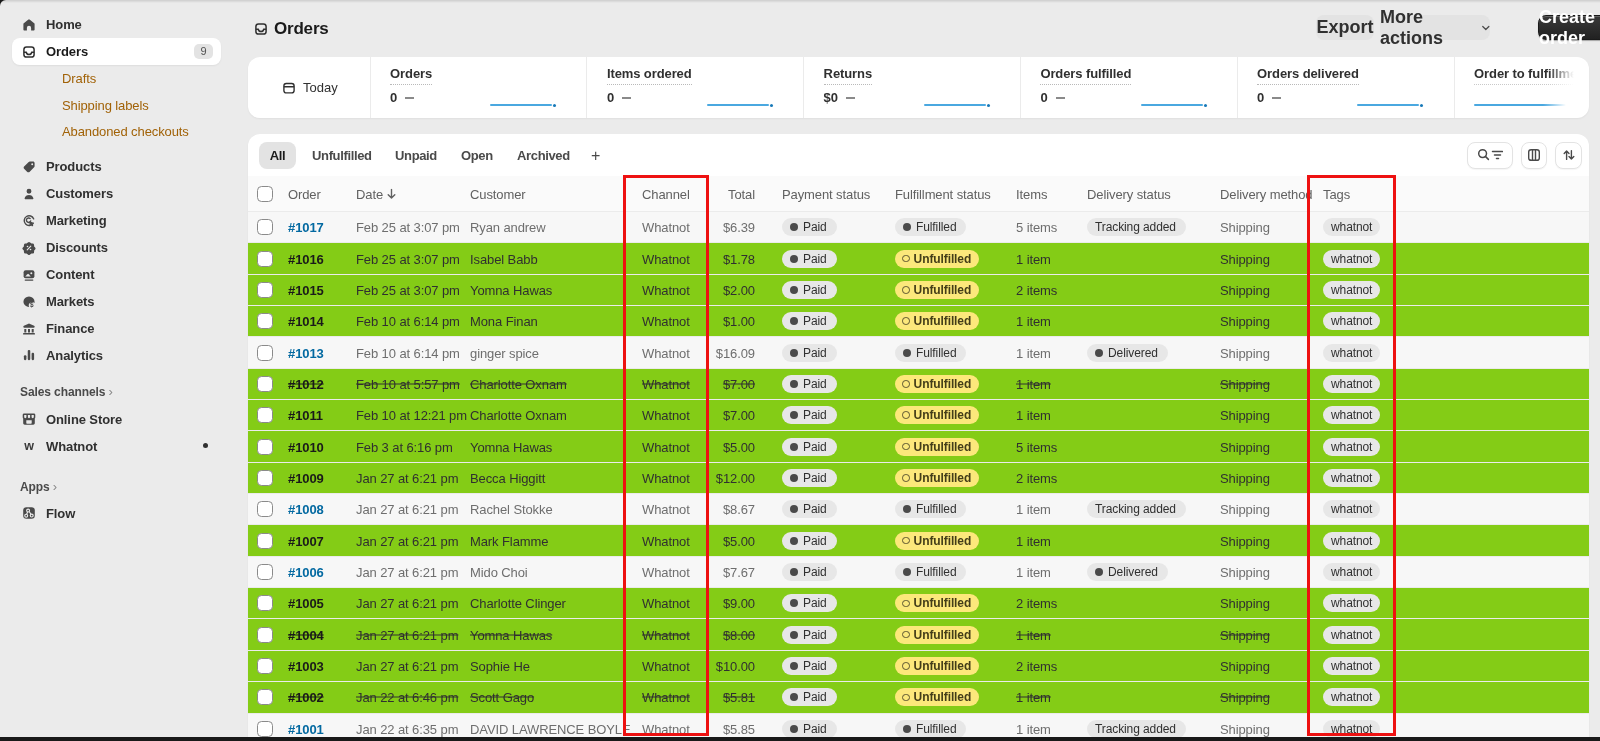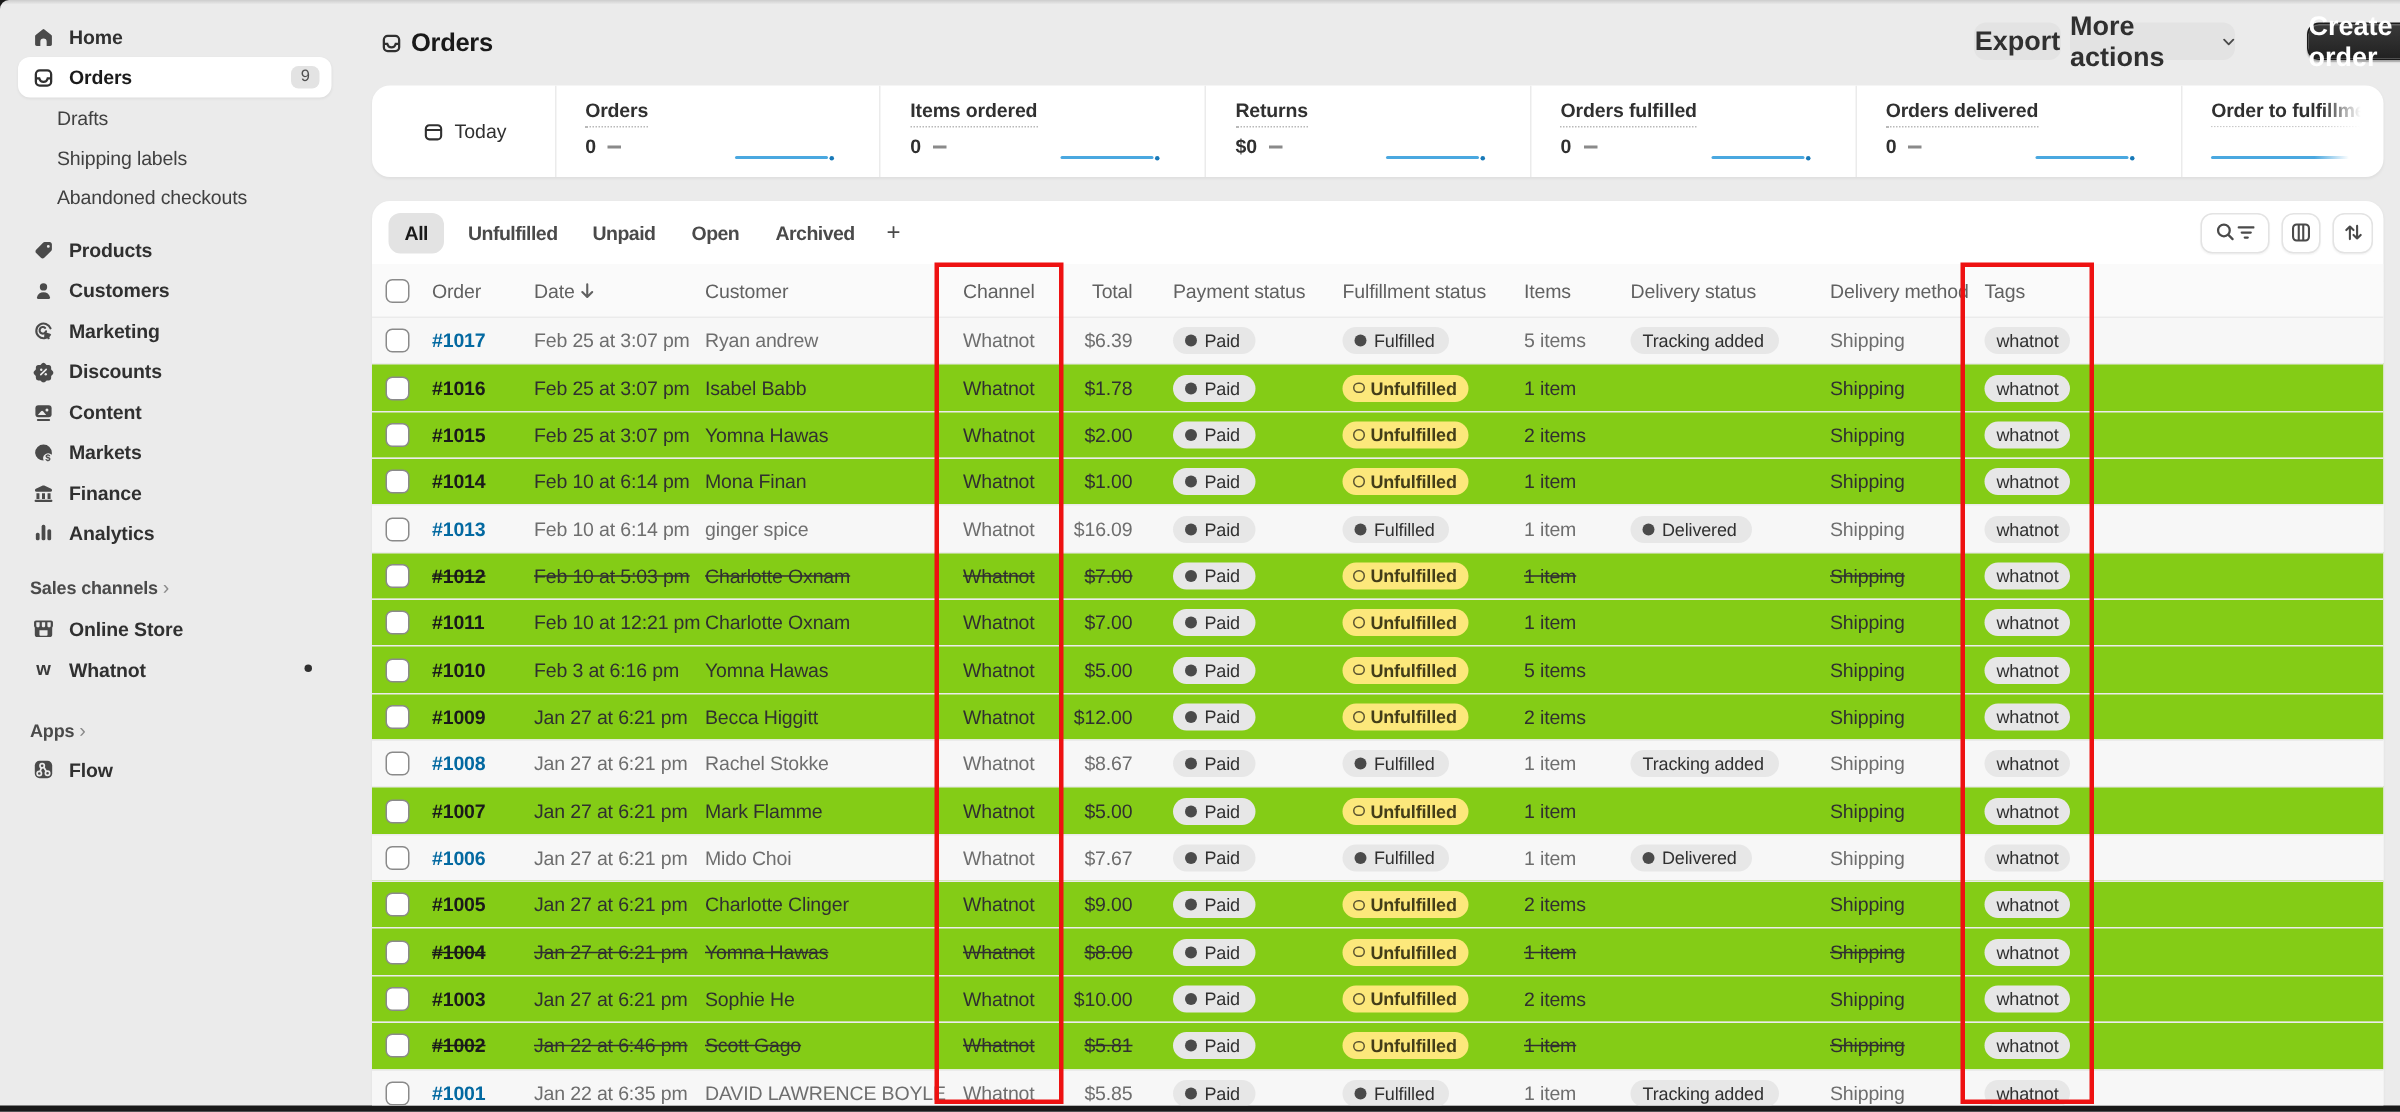--- a/index.html
+++ b/index.html
@@ -4,21 +4,21 @@
 * { margin:0; padding:0; box-sizing:border-box; }
 html,body { width:1600px; height:741px; overflow:hidden; background:#191919;
   font-family:"Liberation Sans",sans-serif; -webkit-font-smoothing:antialiased; }
 .surface { position:absolute; left:0; top:0; width:1600px; height:737px;
   background:#ebebeb; border-radius:6px 0 0 0; overflow:hidden; }
 
 .sidebar { position:absolute; left:0; top:0; width:240px; height:737px; }
 .nrow { position:absolute; left:12px; width:209px; height:27px; display:flex; align-items:center; }
 .nicon { width:14px; height:14px; margin-left:10px; margin-right:10px; display:flex; align-items:center; }
 .nlabel { font-size:13px; font-weight:600; color:#303030; letter-spacing:-.1px; }
-.nsub { font-size:13px; font-weight:500; color:#404040; margin-left:26px; letter-spacing:-.1px; }
+.nsub { font-size:13px; font-weight:500; color:#a16207; margin-left:50px; letter-spacing:-.1px; }
 .npill { position:absolute; left:12px; top:38px; width:209px; height:27px; background:#fff; border-radius:8px; box-shadow:0 1px 2px rgba(0,0,0,.06); }
 .badge9 { position:absolute; left:194px; top:44px; width:19px; height:15px; background:#e3e3e3; border-radius:5px; font-size:11px; font-weight:400; color:#505050; text-align:center; line-height:15px; }
 .nhead { position:absolute; left:20px; height:15px; font-size:12px; font-weight:600; color:#4a4a4a; letter-spacing:-.1px; }
 .chev { color:#8a8a8a; font-size:13px; font-weight:400; }
 .navdot { position:absolute; left:203px; top:443px; width:5px; height:5px; border-radius:50%; background:#303030; }
 
 .title { position:absolute; left:254px; top:19px; display:flex; align-items:center; gap:6px; }
 .title svg { width:14px; height:14px; }
 .title .t { font-size:17px; font-weight:700; color:#1a1a1a; letter-spacing:-.2px; }
 .btn { position:absolute; top:15px; height:25px; border-radius:8px; background:#e3e3e3;
@@ -402,21 +402,21 @@
 <span class="cell c-pay"><span class="pill gpill"><span class="dot"></span>Paid</span></span>
 <span class="cell c-ful"><span class="pill gpill"><span class="dot"></span>Fulfilled</span></span>
 <span class="cell c-items st">1 item</span>
 <span class="cell c-dstat"><span class="pill gpill"><span class="dot"></span>Delivered</span></span>
 <span class="cell c-dmeth st">Shipping</span>
 <span class="cell c-tags"><span class="pill tagpill">whatnot</span></span>
 </div>
 <div class="row strike">
 <span class="cb"></span>
 <span class="cell c-order st">#1012</span>
-<span class="cell c-date st">Feb 10 at 5:03 pm</span>
+<span class="cell c-date st">Feb 10 at 5:57 pm</span>
 <span class="cell c-cust st">Charlotte Oxnam</span>
 <span class="cell c-chan st">Whatnot</span>
 <span class="cell c-total st">$7.00</span>
 <span class="cell c-pay"><span class="pill gpill"><span class="dot"></span>Paid</span></span>
 <span class="cell c-ful"><span class="pill ypill"><span class="ring"></span>Unfulfilled</span></span>
 <span class="cell c-items st">1 item</span>
 <span class="cell c-dstat"></span>
 <span class="cell c-dmeth st">Shipping</span>
 <span class="cell c-tags"><span class="pill tagpill">whatnot</span></span>
 </div>

